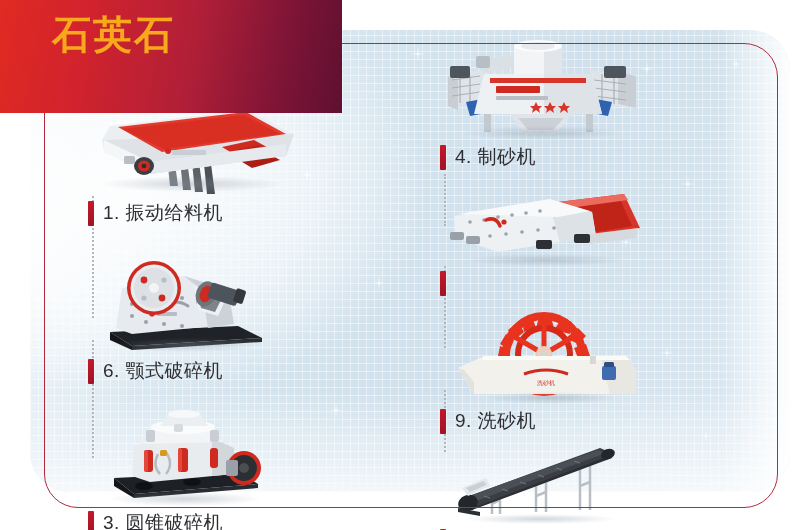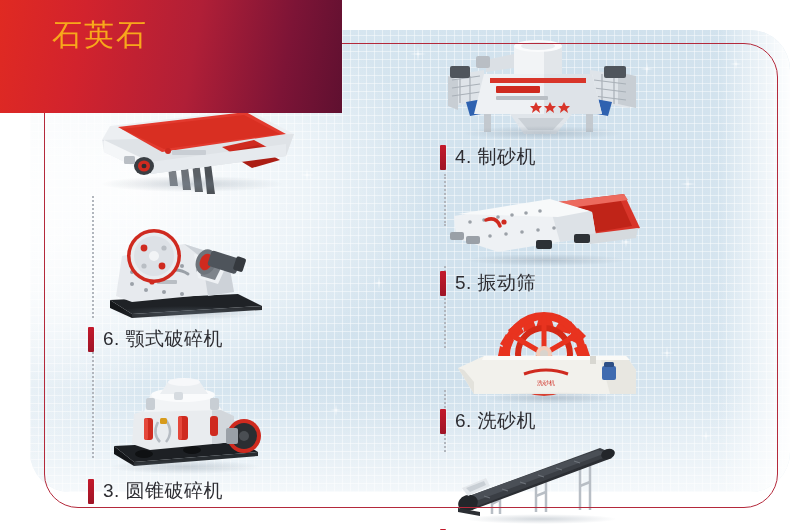--- a/index.html
+++ b/index.html
@@ -96,22 +96,22 @@
     height: 113px;
     background: linear-gradient(100deg, #e02a22 0%, #d2232d 24%, #b01f37 56%, #7d1436 82%, #5f1030 100%);
     z-index: 8;
   }
   .banner-inner {
     position: absolute;
     left: 52px;
     top: 13px;
   }
   .banner-title {
-    font-size: 30px;
-    font-weight: normal;
+    font-size: 39px;
+    font-weight: bold;
     color: #f7a81b;
     letter-spacing: 2px;
     line-height: 44px;
     white-space: nowrap;
   }
   .banner-sub {
     font-size: 22px;
     font-weight: bold;
     color: #ffffff;
     letter-spacing: 1px;
@@ -266,20 +266,24 @@
 
           <rect x="84" y="46" width="34" height="5" rx="1" fill="#c9ced4"></rect>
           <circle cx="80" cy="47" r="3" fill="#cf2a1f"></circle>
 
           <ellipse cx="56" cy="62" rx="10" ry="9" fill="#3a3e43"></ellipse>
           <ellipse cx="56" cy="62" rx="6" ry="5.5" fill="#cf2a1f"></ellipse>
           <ellipse cx="56" cy="62" rx="2.5" ry="2.2" fill="#2b2e32"></ellipse>
 
           <rect x="36" y="52" width="11" height="8" rx="1.5" fill="#b9bec4"></rect>
         </svg>
+      </div>
+      <div class="step-label">
+        <span class="step-bar"></span>
+        <span class="step-text">1. 振动给料机</span>
       </div>
     </div>
 
     <div class="step" style="margin-top:22px;">
       <div class="step-art" style="height:104px;">
         <div class="shadow" style="left:24px; top:88px; width:150px; height:14px;"></div>
         <svg width="230" height="104" viewBox="0 0 230 104">
 
           <path d="M22 82 L150 76 L174 88 L44 96 Z" fill="#1f2226"></path>
           <path d="M22 82 L22 90 L44 100 L44 96 Z" fill="#15171a"></path>
@@ -481,21 +485,20 @@
           <rect x="10" y="42" width="14" height="8" rx="2" fill="#9aa0a7"></rect>
           <rect x="26" y="46" width="14" height="8" rx="2" fill="#9aa0a7"></rect>
           <rect x="96" y="50" width="16" height="9" rx="2" fill="#2d3136"></rect>
           <rect x="134" y="44" width="16" height="9" rx="2" fill="#2d3136"></rect>
 
           <path d="M150 44 L198 38 L196 48 L150 54 Z" fill="#d5dade"></path>
         </svg>
       </div>
       <div class="step-label">
         <span class="step-bar"></span>
-        <span class="step-text">5. 振动筛</span>
       </div>
     </div>
 
     <div class="step" style="margin-top:14px;">
       <div class="step-art" style="height:92px;">
         <div class="shadow" style="left:46px; top:80px; width:130px; height:12px;"></div>
         <svg width="240" height="92" viewBox="0 0 240 92">
 
           <g transform="translate(104,42)">
             <g fill="#e8331f">
@@ -529,21 +532,21 @@
           <text x="106" y="73" font-size="6" fill="#cf2a1f" text-anchor="middle" font-family="sans-serif">洗砂机</text>
 
           <rect x="162" y="54" width="14" height="14" rx="2" fill="#3f6bb0"></rect>
           <rect x="164" y="50" width="10" height="5" rx="1.5" fill="#2d4f86"></rect>
 
           <rect x="150" y="44" width="6" height="8" fill="#d8d7d1"></rect>
         </svg>
       </div>
       <div class="step-label">
         <span class="step-bar"></span>
-        <span class="step-text">6. 洗砂机</span>
+        <span class="step-text">9. 洗砂机</span>
       </div>
     </div>
 
     <div class="step" style="margin-top:12px;">
       <div class="step-art" style="height:76px;">
         <div class="shadow" style="left:26px; top:66px; width:150px; height:10px;"></div>
         <svg width="240" height="76" viewBox="0 0 240 76">
 
           <g stroke="#b8bec5" stroke-width="2.5" fill="none">
             <path d="M52 44 L52 66"></path>

